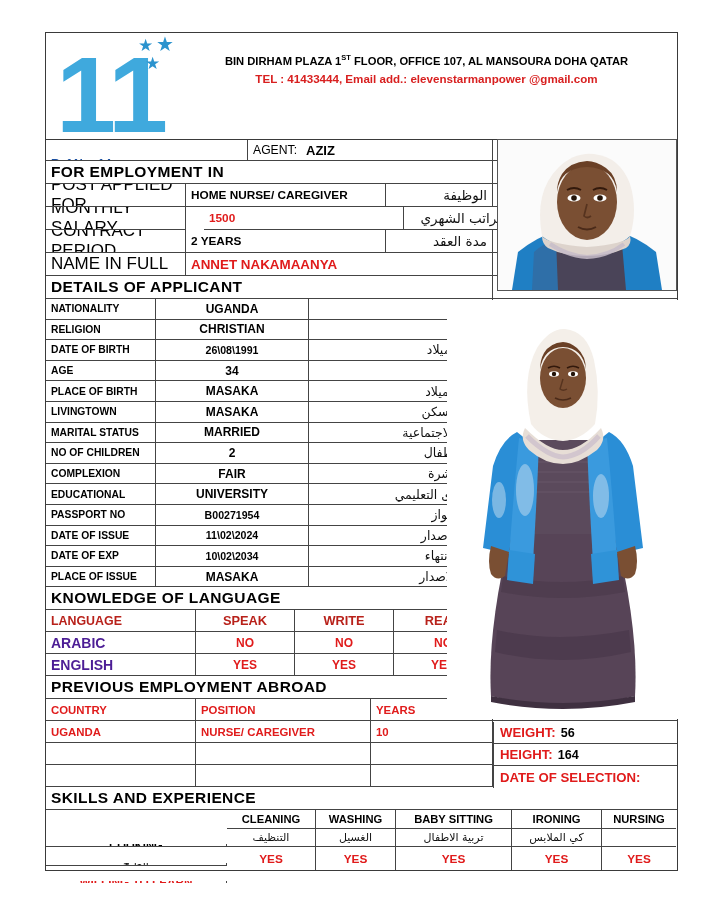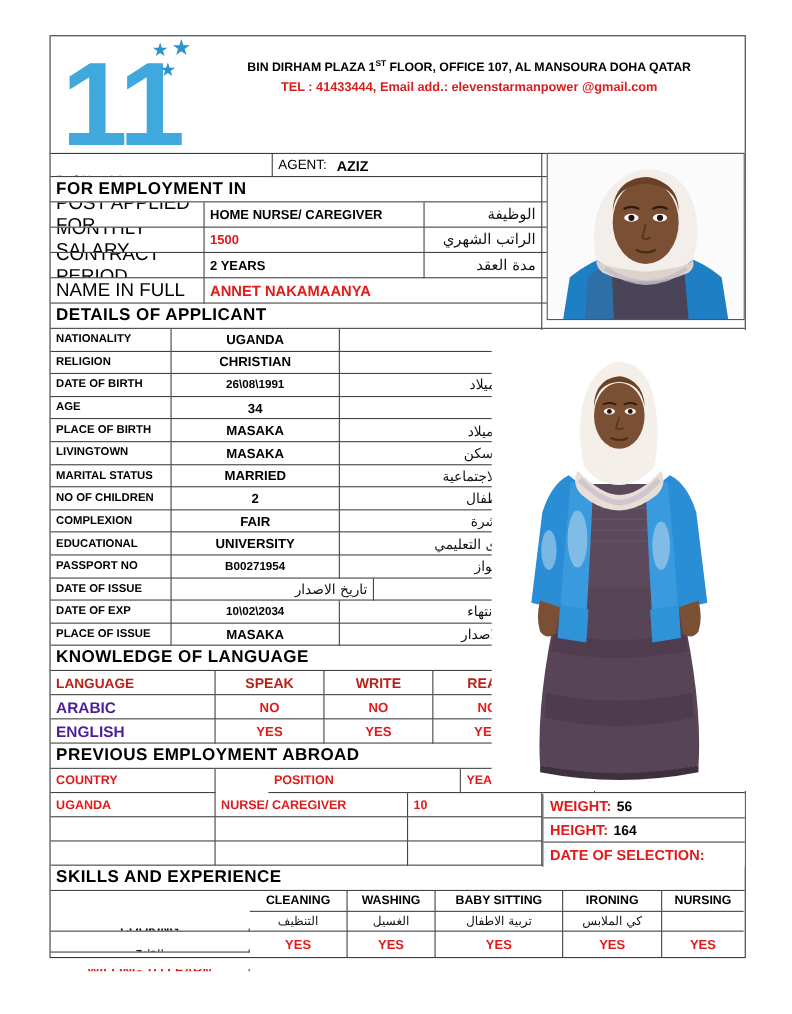--- a/index.html
+++ b/index.html
@@ -94,21 +94,21 @@
     display: flex; align-items: center;
     padding-left: 5px;
     border-bottom: 1px solid #444;
   }
   .banner.w-left { width: 447px; border-right: 1px solid #444; }
 
   
   .emp-row { height: 23px; }
   .emp-row .k { width: 140px; font-size: 17px; font-weight: normal; color: #000; }
   .emp-row .v { width: 200px; font-size: 11.8px; font-weight: bold; color: #000; }
-  .emp-row .v.red { color: #e01b1b; }
+  .emp-row .v.red { color: #e01b1b; margin-left: 18px; }
   .emp-row .ar { width: 107px; justify-content: flex-end; }
   .emp-name .k { width: 140px; }
   .emp-name .v { width: 307px; font-size: 13.4px; font-weight: bold; color: #e01b1b; }
 
   .ar-txt {
     font-size: 13.5px; color: #111; direction: rtl;
     font-family: "DejaVu Sans", sans-serif;
     line-height: 17px; white-space: nowrap;
   }
 
@@ -128,21 +128,21 @@
   .lang-row .c0 { width: 150px; }
   .lang-row .c { width: 99px; justify-content: center; }
   .lang-head span { font-size: 12.8px; font-weight: bold; color: #b8211a; }
   .lang-head .c0 span { font-size: 12.4px; }
   .lang-name { font-size: 14px; font-weight: bold; color: #4c1d95; }
   .lang-val { font-size: 12px; font-weight: bold; color: #e01b1b; }
 
   
   .prev-head { height: 23px; }
   .prev-head .c0 { width: 150px; }
-  .prev-head .c1 { width: 175px; margin-left: 48px; }
+  .prev-head .c1 { width: 175px; }
   .prev-head .c2 { width: 122px; }
   .prev-head span { font-size: 13.2px; color: #000; }
   .prev-row { height: 22px; }
   .prev-row .c0 { width: 150px; }
   .prev-row .c1 { width: 175px; }
   .prev-row .c2 { width: 122px; }
   .prev-row span { font-size: 11.4px; font-weight: bold; color: #e01b1b; }
 
   
   .meas {
@@ -348,20 +348,21 @@
         <div class="row det-row">
           <div class="cell k">PASSPORT NO</div>
           <div class="cell v small">B00271954</div>
           <div class="cell ar">
             <span class="ar-txt">رقم الجواز</span>
           </div>
           <div class="cell" style="flex: 1 1 0%; border-right: none;"></div>
         </div>
         <div class="row det-row">
           <div class="cell k">DATE OF ISSUE</div>
+          <div class="cell v small">11\02\2024</div>
           <div class="cell ar">
             <span class="ar-txt">تاريخ الاصدار</span>
           </div>
           <div class="cell" style="flex: 1 1 0%; border-right: none;"></div>
         </div>
         <div class="row det-row">
           <div class="cell k">DATE OF EXP</div>
           <div class="cell v small">10\02\2034</div>
           <div class="cell ar">
             <span class="ar-txt">تاريخ الانتهاء</span>

